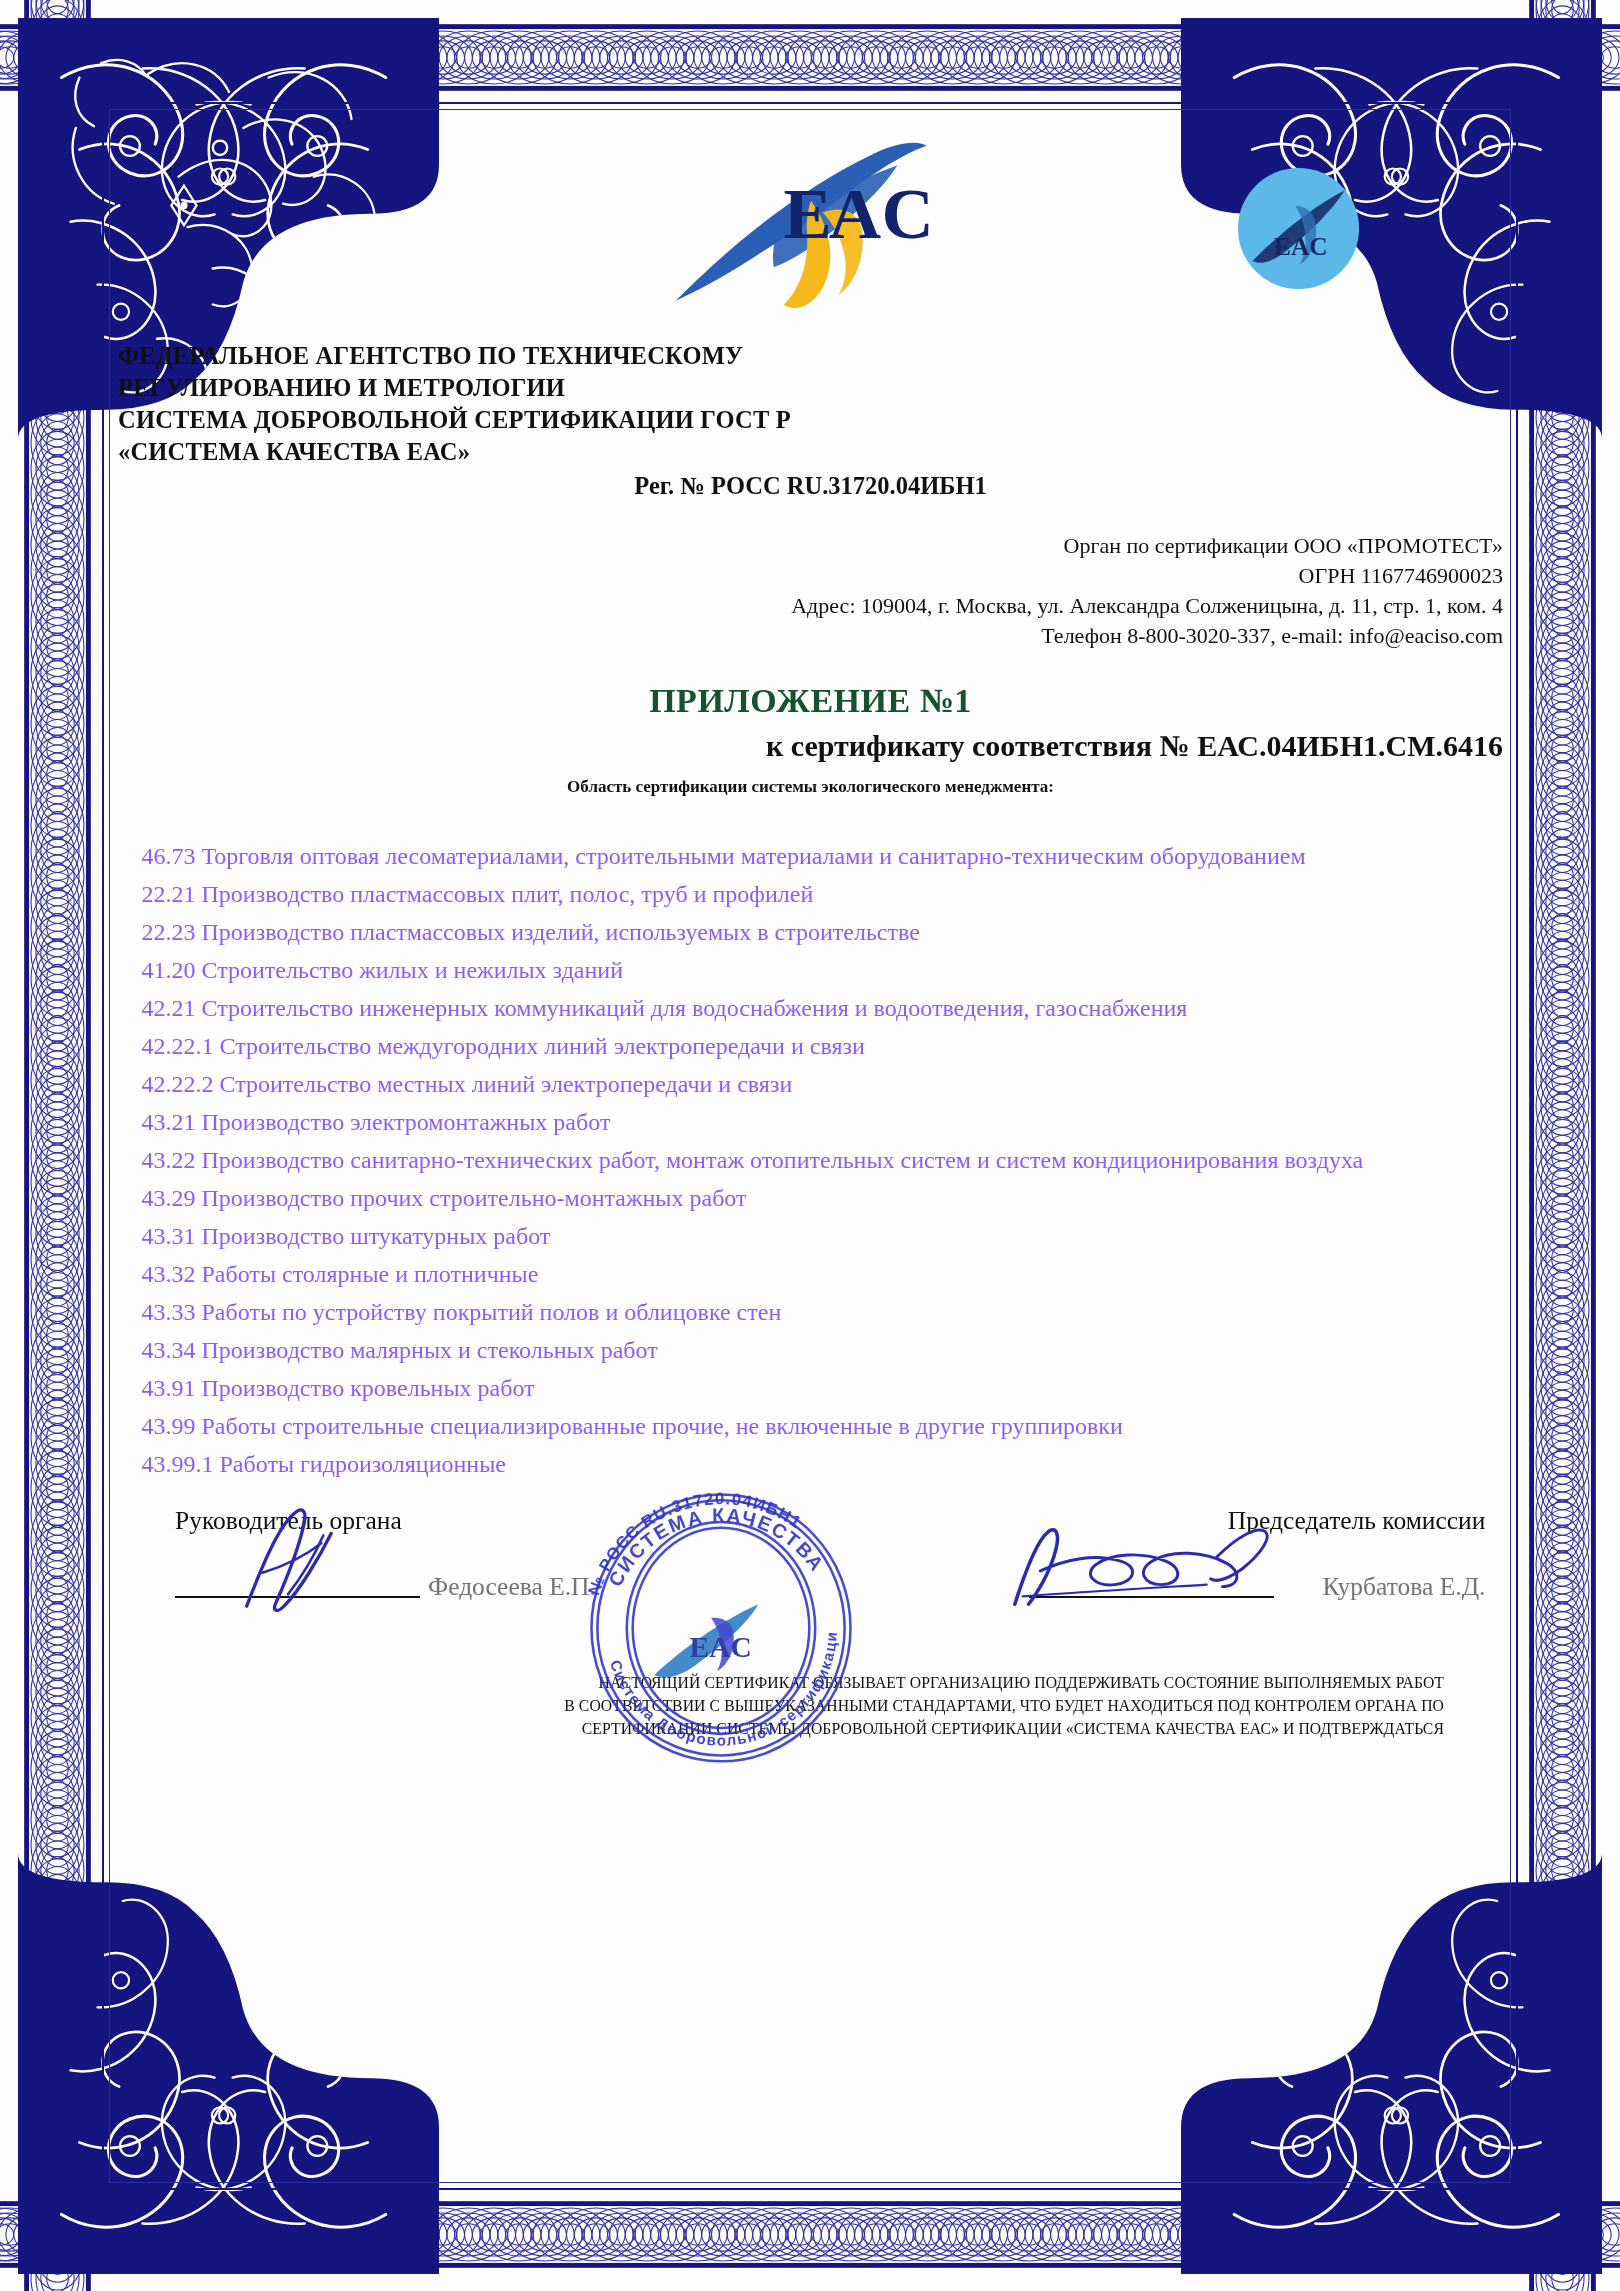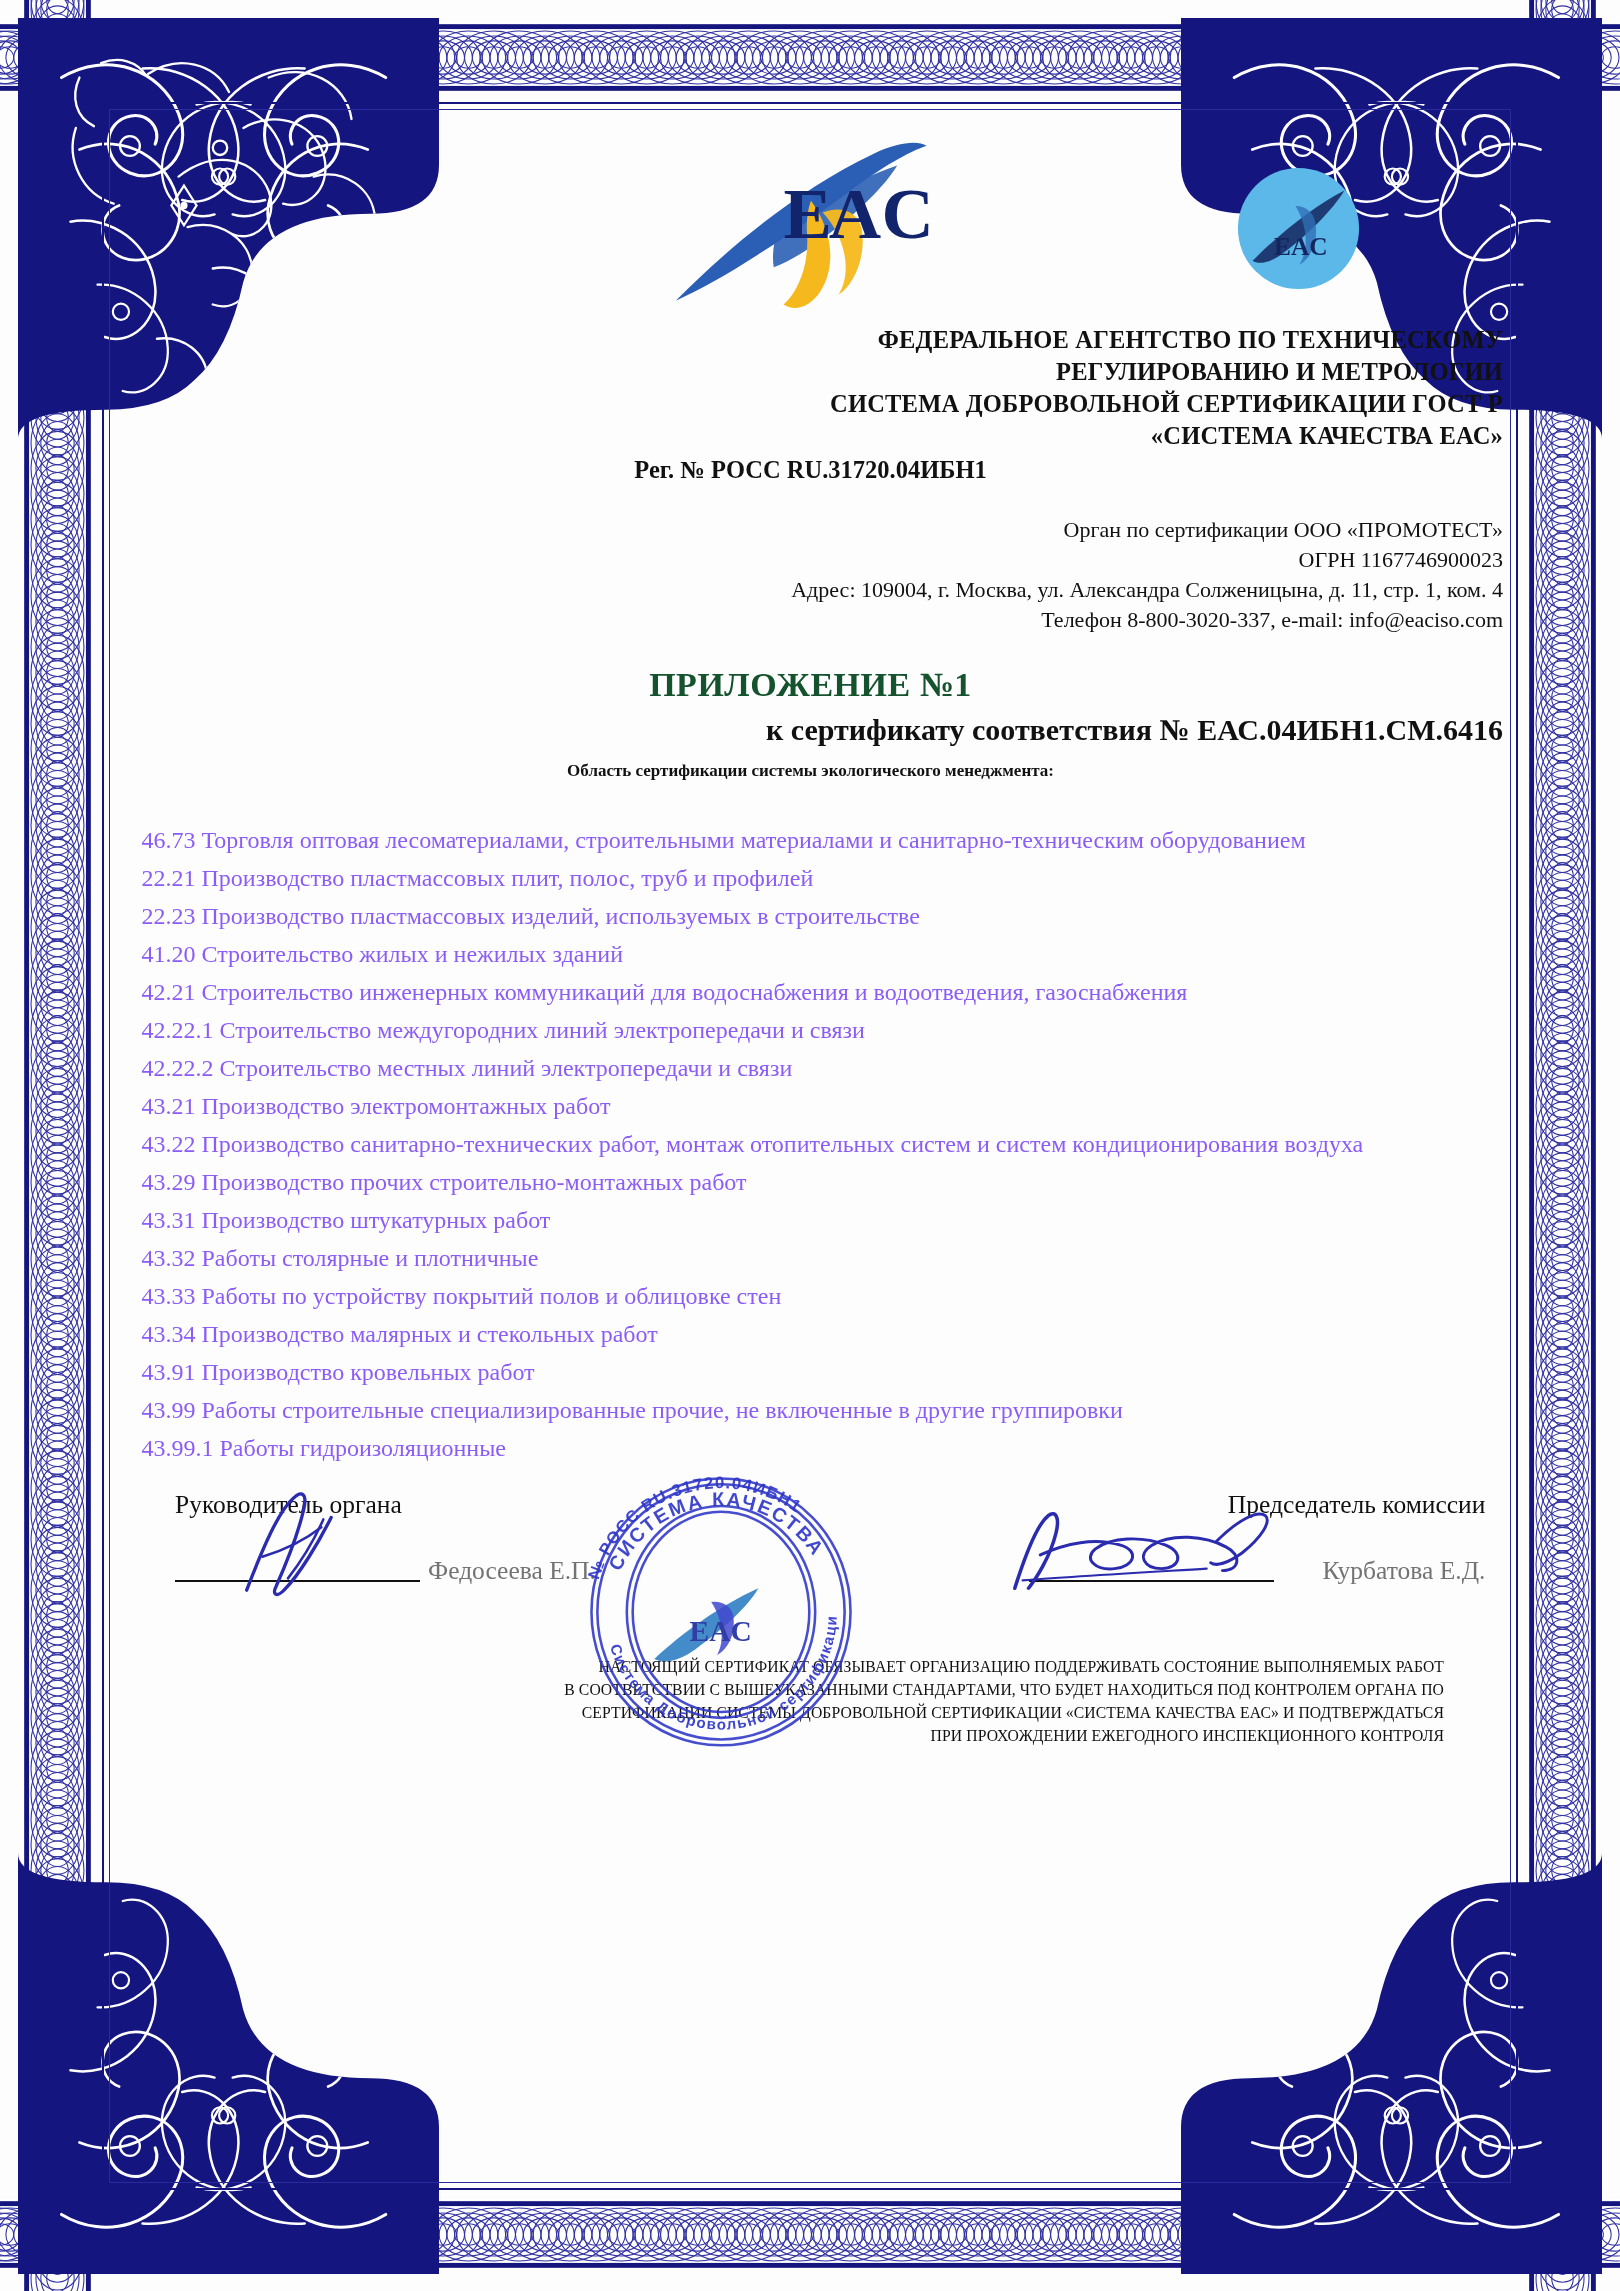--- a/index.html
+++ b/index.html
@@ -32,21 +32,21 @@
   .inner-line2{position:absolute;left:109px;top:109px;right:109px;bottom:109px;
     border:1px solid #2a2a9c;}
 
   
   .content{position:absolute;left:118px;top:118px;width:1385px;height:2056px;}
 
   .logo-wrap{position:relative;height:206px;}
   .eac-logo{position:absolute;left:50%;top:17.6px;transform:translateX(-50%);width:294px;height:181px;}
   .holo{position:absolute;left:1117px;top:47px;width:127px;height:127px;}
 
-  .org-head{text-align:right;font-weight:bold;font-size:24.5px;line-height:32px;color:#111;letter-spacing:0.2px;}
+  .org-head{text-align:left;font-weight:bold;font-size:24.5px;line-height:32px;color:#111;letter-spacing:0.2px;margin-top:16px;}
   .org-head div{white-space:nowrap;}
   .reg-line{text-align:center;font-weight:bold;font-size:24.5px;line-height:35px;color:#111;}
 
   .org-info{text-align:right;font-size:22px;line-height:30px;color:#111;margin-top:28px;}
 
   .title-main{text-align:center;font-weight:bold;font-size:34px;line-height:47px;color:#14532d;margin-top:25.5px;letter-spacing:0.5px;}
   .title-sub{text-align:right;font-weight:bold;font-size:30px;line-height:43px;color:#111;}
   .title-scope{text-align:center;font-weight:bold;font-size:17px;line-height:39px;color:#111;}
 
   .okved{margin-top:31px;padding:0 27.4px 0 23.5px;}
@@ -667,18 +667,17 @@
           </div>
           <div class="sig-name">Курбатова Е.Д.</div>
         </div>
       </div>
     </div>
 
     <div class="footer-note">
       <div>НАСТОЯЩИЙ СЕРТИФИКАТ ОБЯЗЫВАЕТ ОРГАНИЗАЦИЮ ПОДДЕРЖИВАТЬ СОСТОЯНИЕ ВЫПОЛНЯЕМЫХ РАБОТ</div>
       <div>В СООТВЕТСТВИИ С ВЫШЕУКАЗАННЫМИ СТАНДАРТАМИ, ЧТО БУДЕТ НАХОДИТЬСЯ ПОД КОНТРОЛЕМ ОРГАНА ПО</div>
       <div>СЕРТИФИКАЦИИ СИСТЕМЫ ДОБРОВОЛЬНОЙ СЕРТИФИКАЦИИ «СИСТЕМА КАЧЕСТВА ЕАС» И ПОДТВЕРЖДАТЬСЯ</div>
-      <div>ПРИ ПРОХОЖДЕНИИ ЕЖЕГОДНОГО ИНСПЕКЦИОННОГО КОНТРОЛЯ</div>
     </div>
 
   </div>
 </div>
 
 
 </body></html>

